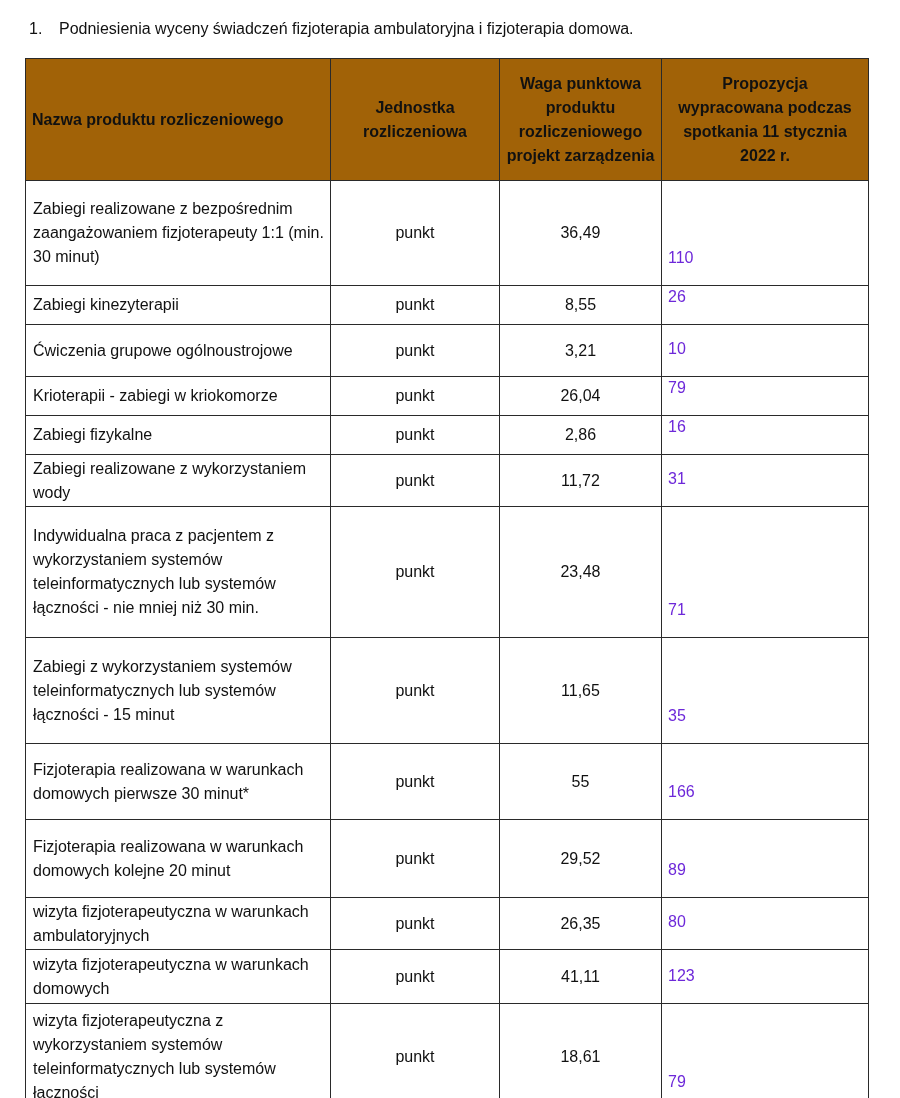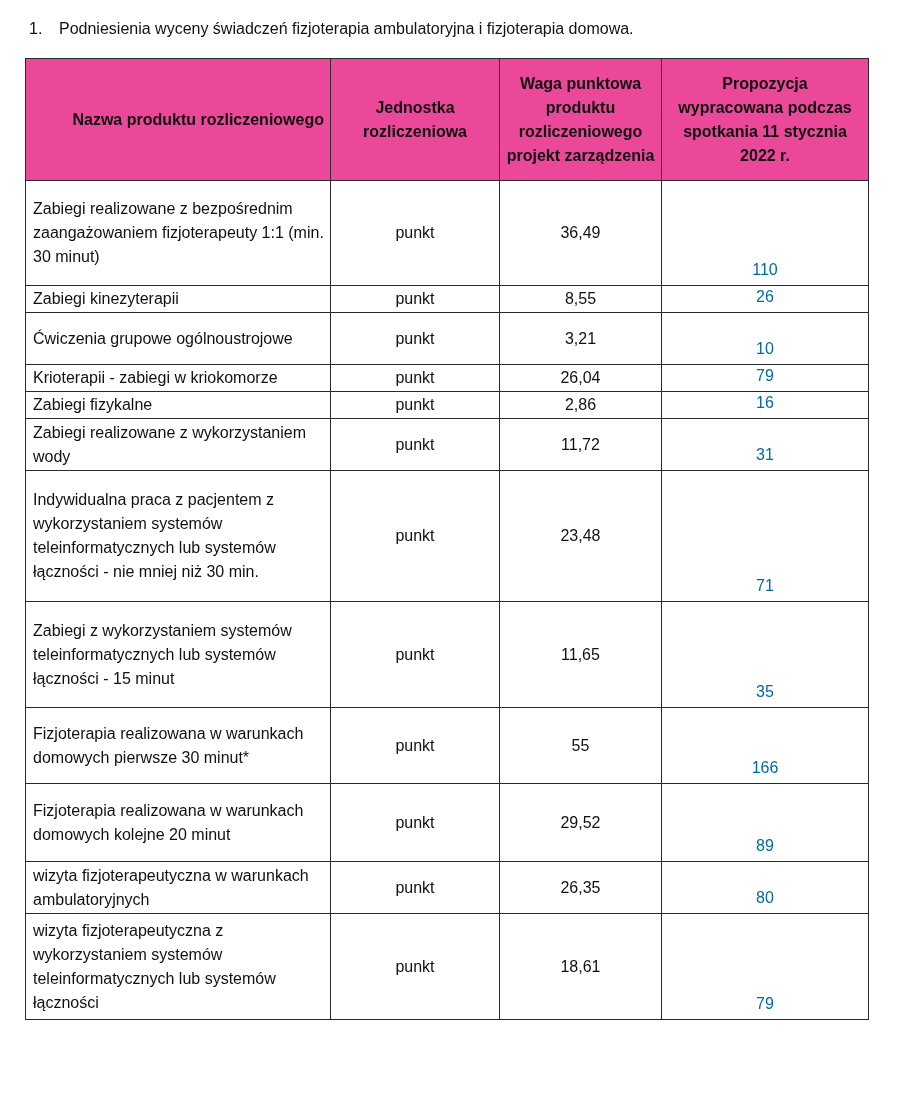--- a/index.html
+++ b/index.html
@@ -7,25 +7,25 @@
          font-family: "Liberation Sans", "DejaVu Sans", sans-serif; color: #111; }
   .heading { position: absolute; left: 29px; top: 20px; font-size: 16px; color: #111; white-space: nowrap; }
   .heading .num { display: inline-block; width: 30px; }
   table.doc { position: absolute; left: 25px; top: 58px; border-collapse: collapse;
               width: 843px; table-layout: fixed; }
   table.doc col.c1 { width: 305px; }
   table.doc col.c2 { width: 169px; }
   table.doc col.c3 { width: 162px; }
   table.doc col.c4 { width: 207px; }
   table.doc th, table.doc td { border: 1.6px solid #2a2a2a; padding: 0 6px; font-size: 16px; line-height: 24px; }
-  table.doc th { background: #ec4899; font-weight: bold; text-align: center; vertical-align: middle; height: 121px; color: #111; }
-  table.doc th.left { text-align: right; }
+  table.doc th { background: #a16207; font-weight: bold; text-align: center; vertical-align: middle; height: 121px; color: #111; }
+  table.doc th.left { text-align: left; }
   table.doc td.name { text-align: left; vertical-align: middle; padding-left: 7px; }
   table.doc td.unit, table.doc td.weight { text-align: center; vertical-align: middle; }
-  table.doc td.prop { text-align: center; vertical-align: bottom; color: #0369a1; padding-bottom: 4px; line-height: 22px; }
+  table.doc td.prop { vertical-align: bottom; color: #6d28d9; padding-bottom: 16px; line-height: 22px; }
 </style>
 </head>
 <body>
 
 <div class="heading">
   <span class="num">1.</span><span>Podniesienia wyceny świadczeń fizjoterapia ambulatoryjna i fizjoterapia domowa.</span>
 </div>
 
 <table class="doc">
   <colgroup>
@@ -102,20 +102,26 @@
         <td class="unit">punkt</td>
         <td class="weight">29,52</td>
         <td class="prop">89</td>
       </tr>
       <tr style="height: 52px;">
         <td class="name">wizyta fizjoterapeutyczna w warunkach ambulatoryjnych</td>
         <td class="unit">punkt</td>
         <td class="weight">26,35</td>
         <td class="prop">80</td>
       </tr>
+      <tr style="height: 54px;">
+        <td class="name">wizyta fizjoterapeutyczna w warunkach domowych</td>
+        <td class="unit">punkt</td>
+        <td class="weight">41,11</td>
+        <td class="prop">123</td>
+      </tr>
       <tr style="height: 106px;">
         <td class="name">wizyta fizjoterapeutyczna z wykorzystaniem systemów teleinformatycznych lub systemów łączności</td>
         <td class="unit">punkt</td>
         <td class="weight">18,61</td>
         <td class="prop">79</td>
       </tr>
     </tbody>
 </table>
 
 </body></html>

